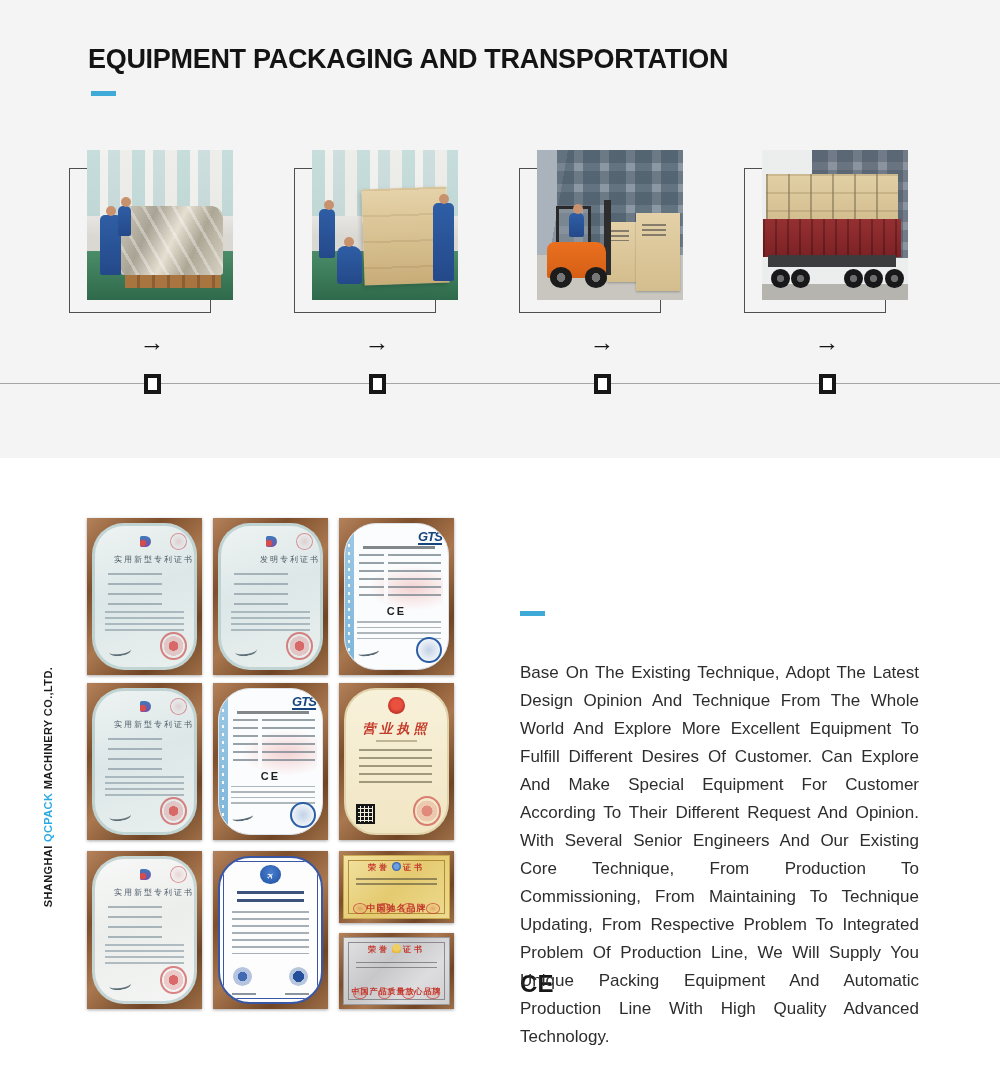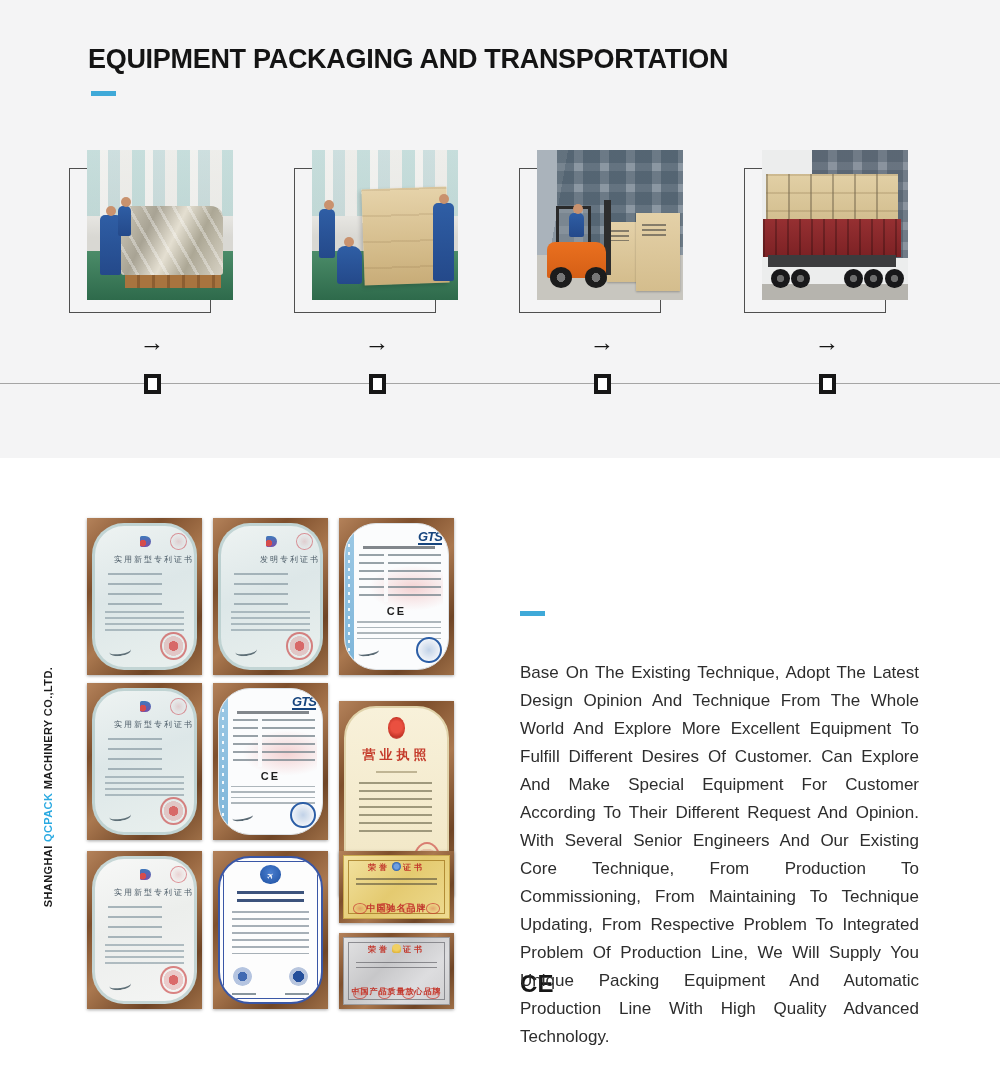--- a/index.html
+++ b/index.html
@@ -108,21 +108,21 @@
   .cert-frame { position:absolute; padding:5px; box-shadow:0 1px 3px rgba(0,0,0,.35);
     background:linear-gradient(135deg, #b4825a, #7e4f2c 28%, #aa784f 52%, #6f4526 78%, #9e6f47); }
   .cert-paper { position:relative; width:100%; height:100%; overflow:hidden;border-radius:32px; }
 
   
   .c-r1c1 { left:87px;  top:60px;  width:115px; height:157px; }
   .c-r1c2 { left:213px; top:60px;  width:115px; height:157px; }
   .c-r1c3 { left:339px; top:60px;  width:115px; height:157px; }
   .c-r2c1 { left:87px;  top:225px; width:115px; height:157px; }
   .c-r2c2 { left:213px; top:225px; width:115px; height:157px; }
-  .c-r2c3 { left:339px; top:243px; width:115px; height:195px; }
+  .c-r2c3 { left:339px; top:225px; width:115px; height:157px;font-style:italic; }
   .c-r3c1 { left:87px;  top:393px; width:115px; height:158px; }
   .c-r3c2 { left:213px; top:393px; width:115px; height:158px; }
   .c-gold   { left:339px; top:393px; width:115px; height:72px; padding:4px; }
   .c-silver { left:339px; top:475px; width:115px; height:76px; padding:4px; }
 
   
   .patent .cert-paper { background:linear-gradient(160deg, #eef3f2, #dde7e8 45%, #e9f0ee);
     border:3px solid rgba(160,190,190,.55); }
   .patent.bright .cert-paper { background:linear-gradient(160deg, #f7f8f7, #eceeec 45%, #f4f5f4); }
   .p-logo { position:absolute; top:7%; left:45%; width:12%; height:8%; border-radius:2px 60% 60% 2px; opacity:.9;

